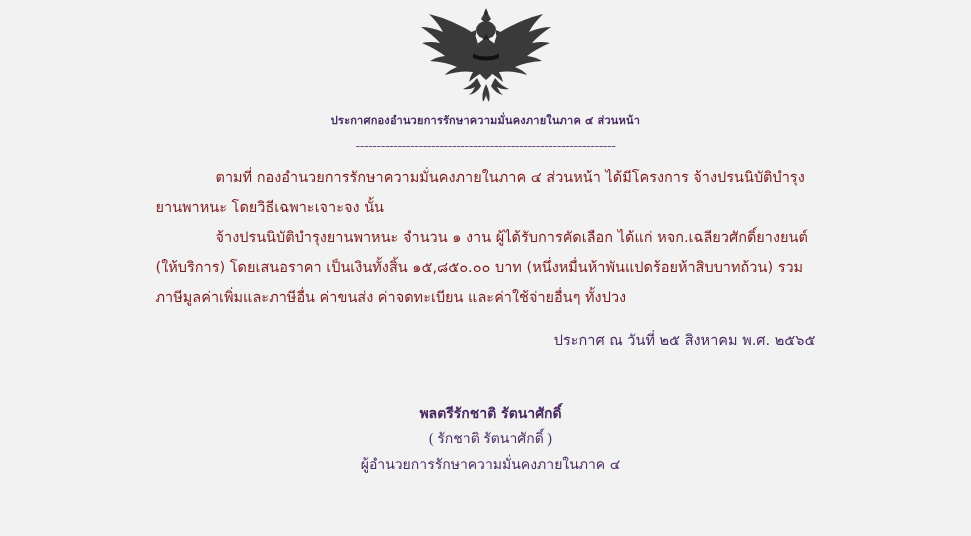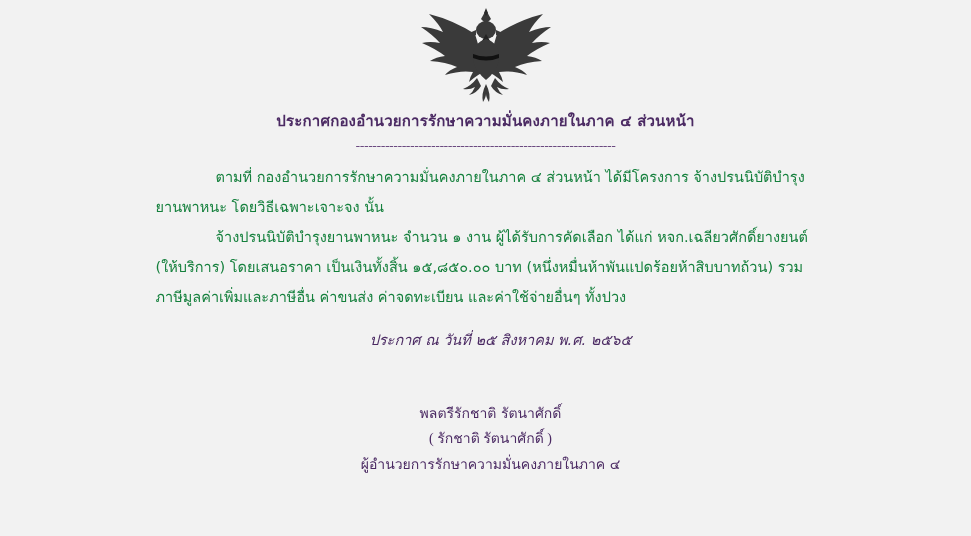--- a/index.html
+++ b/index.html
@@ -33,75 +33,75 @@
     height: 96px;
     display: block;
   }
 
   .title-block {
     text-align: center;
     margin-top: 6px;
   }
 
   .title-line {
-    font-size: 15px;
+    font-size: 11px;
     font-weight: bold;
     color: #4b2a63;
     line-height: 26px;
     letter-spacing: 0.2px;
   }
 
   .divider {
     text-align: center;
     color: #6b4a80;
     font-size: 13px;
     line-height: 20px;
     margin-top: 2px;
     letter-spacing: -0.5px;
   }
 
   .body-block {
     margin: 6px auto 0 auto;
     width: 660px;
-    color: #15803d;
+    color: #7f1d1d;
     font-size: 14.5px;
     line-height: 30px;
     text-align: left;
   }
 
   .para {
     margin: 0;
     text-indent: 60px;
   }
 
   .date-line {
     margin: 14px auto 0 auto;
     width: 660px;
-    text-align: center;
+    text-align: right;
     color: #4b2a63;
     font-size: 14.5px;
     line-height: 28px;
     padding-left: 30px;
     box-sizing: border-box;
-    font-style: italic;
   }
 
   .signature-block {
     margin: 46px auto 0 auto;
     width: 660px;
     text-align: center;
     color: #4b2a63;
     font-size: 14px;
     line-height: 25px;
     padding-left: 10px;
     box-sizing: border-box;
   }
 
   .sig-name {
     line-height: 26px;
+    font-weight: bold;
   }
 
   .sig-paren {
     line-height: 26px;
     font-family: Liberation Serif, serif;
   }
 
   .sig-role {
     line-height: 25px;
   }

